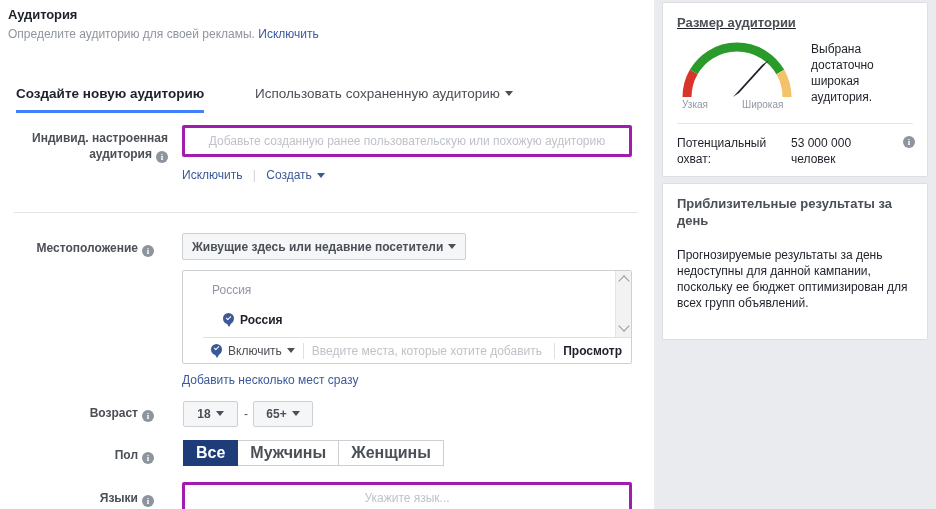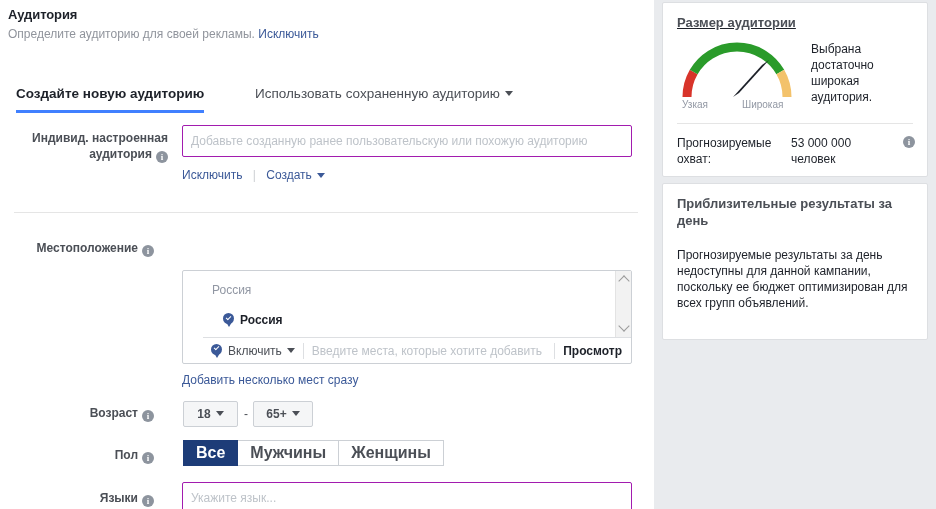--- a/index.html
+++ b/index.html
@@ -76,28 +76,28 @@
     color: #fff;
     font-size: 9px; font-weight: bold;
     line-height: 12px; text-align: center;
     font-family: "Liberation Serif", serif;
     vertical-align: -2px;
     margin-left: 4px;
   }
 
   .inputbox {
     position: absolute;
-    border: 1px solid #a21caf;
+    border: 3px solid #a21caf;
     background: #fff;
     border-radius: 2px;
     font-size: 12px;
     color: #1d2129;
     padding: 0 8px;
     line-height: 1;
-    display: flex; align-items: center;
+    display: flex; align-items: center; justify-content: center;
   }
   .ph { color: #bec3c9; font-size: 12px; }
 
   .linkrow { position: absolute; font-size: 12px; }
   .linkrow a { color: #3b5998; text-decoration: none; }
   .linkrow .sep { color: #ced0d4; margin: 0 7px; }
 
   .divider {
     position: absolute; height: 1px; background: #e5e5e5;
   }
@@ -288,20 +288,24 @@
     <div class="linkrow" style="left:182px; top:168px;">
       <a href="#">Исключить</a>
       <span class="sep">|</span>
       <a href="#">Создать</a><span class="caret" style="color:#3b5998;"></span>
     </div>
 
     <div class="divider" style="left:14px; top:212px; width:624px;"></div>
 
     <div class="label" style="left:0; top:240px; width:154px;">
       <span>Местоположение</span><span class="ico-i">i</span>
+    </div>
+    <div class="ddbtn" style="left:182px; top:233px; height:27px;">
+      <span>Живущие здесь или недавние посетители</span>
+        <span class="caret"></span>
     </div>
 
     <div class="locbox" style="left:182px; top:270px; width:450px;padding-left:20px;">
       <div class="loc-list">
         <div class="loc-group">Россия</div>
         <div class="loc-item">
           <span class="pin">
               <i></i>
               <b></b>
             </span>
@@ -380,21 +384,21 @@
           <path d="M 56 58 L 62 54 L 92 21 L 85 26 Z" fill="#1d2129"></path>
         </svg>
         <div class="g-lab narrow">Узкая</div>
         <div class="g-lab broad">Широкая</div>
         <div class="gauge-text">Выбрана достаточно широкая аудитория.</div>
       </div>
 
       <div class="card-hr"></div>
 
       <div class="reach" style="height:48px;">
-        <span class="k">Прогнозируемые охват:</span>
+        <span class="k">Потенциальный охват:</span>
         <span class="v">53 000 000 человек</span>
         <span class="ico-i2">i</span>
       </div>
     </div>
 
     <div class="card" style="top:183px; height:157px;">
       <div class="card-title" style="color:#4b4f56; width:230px;">Приблизительные результаты за день</div>
       <div class="card-body" style="margin-top:18px;">Прогнозируемые результаты за день недоступны для данной кампании, поскольку ее бюджет оптимизирован для всех групп объявлений.</div>
     </div>
 

